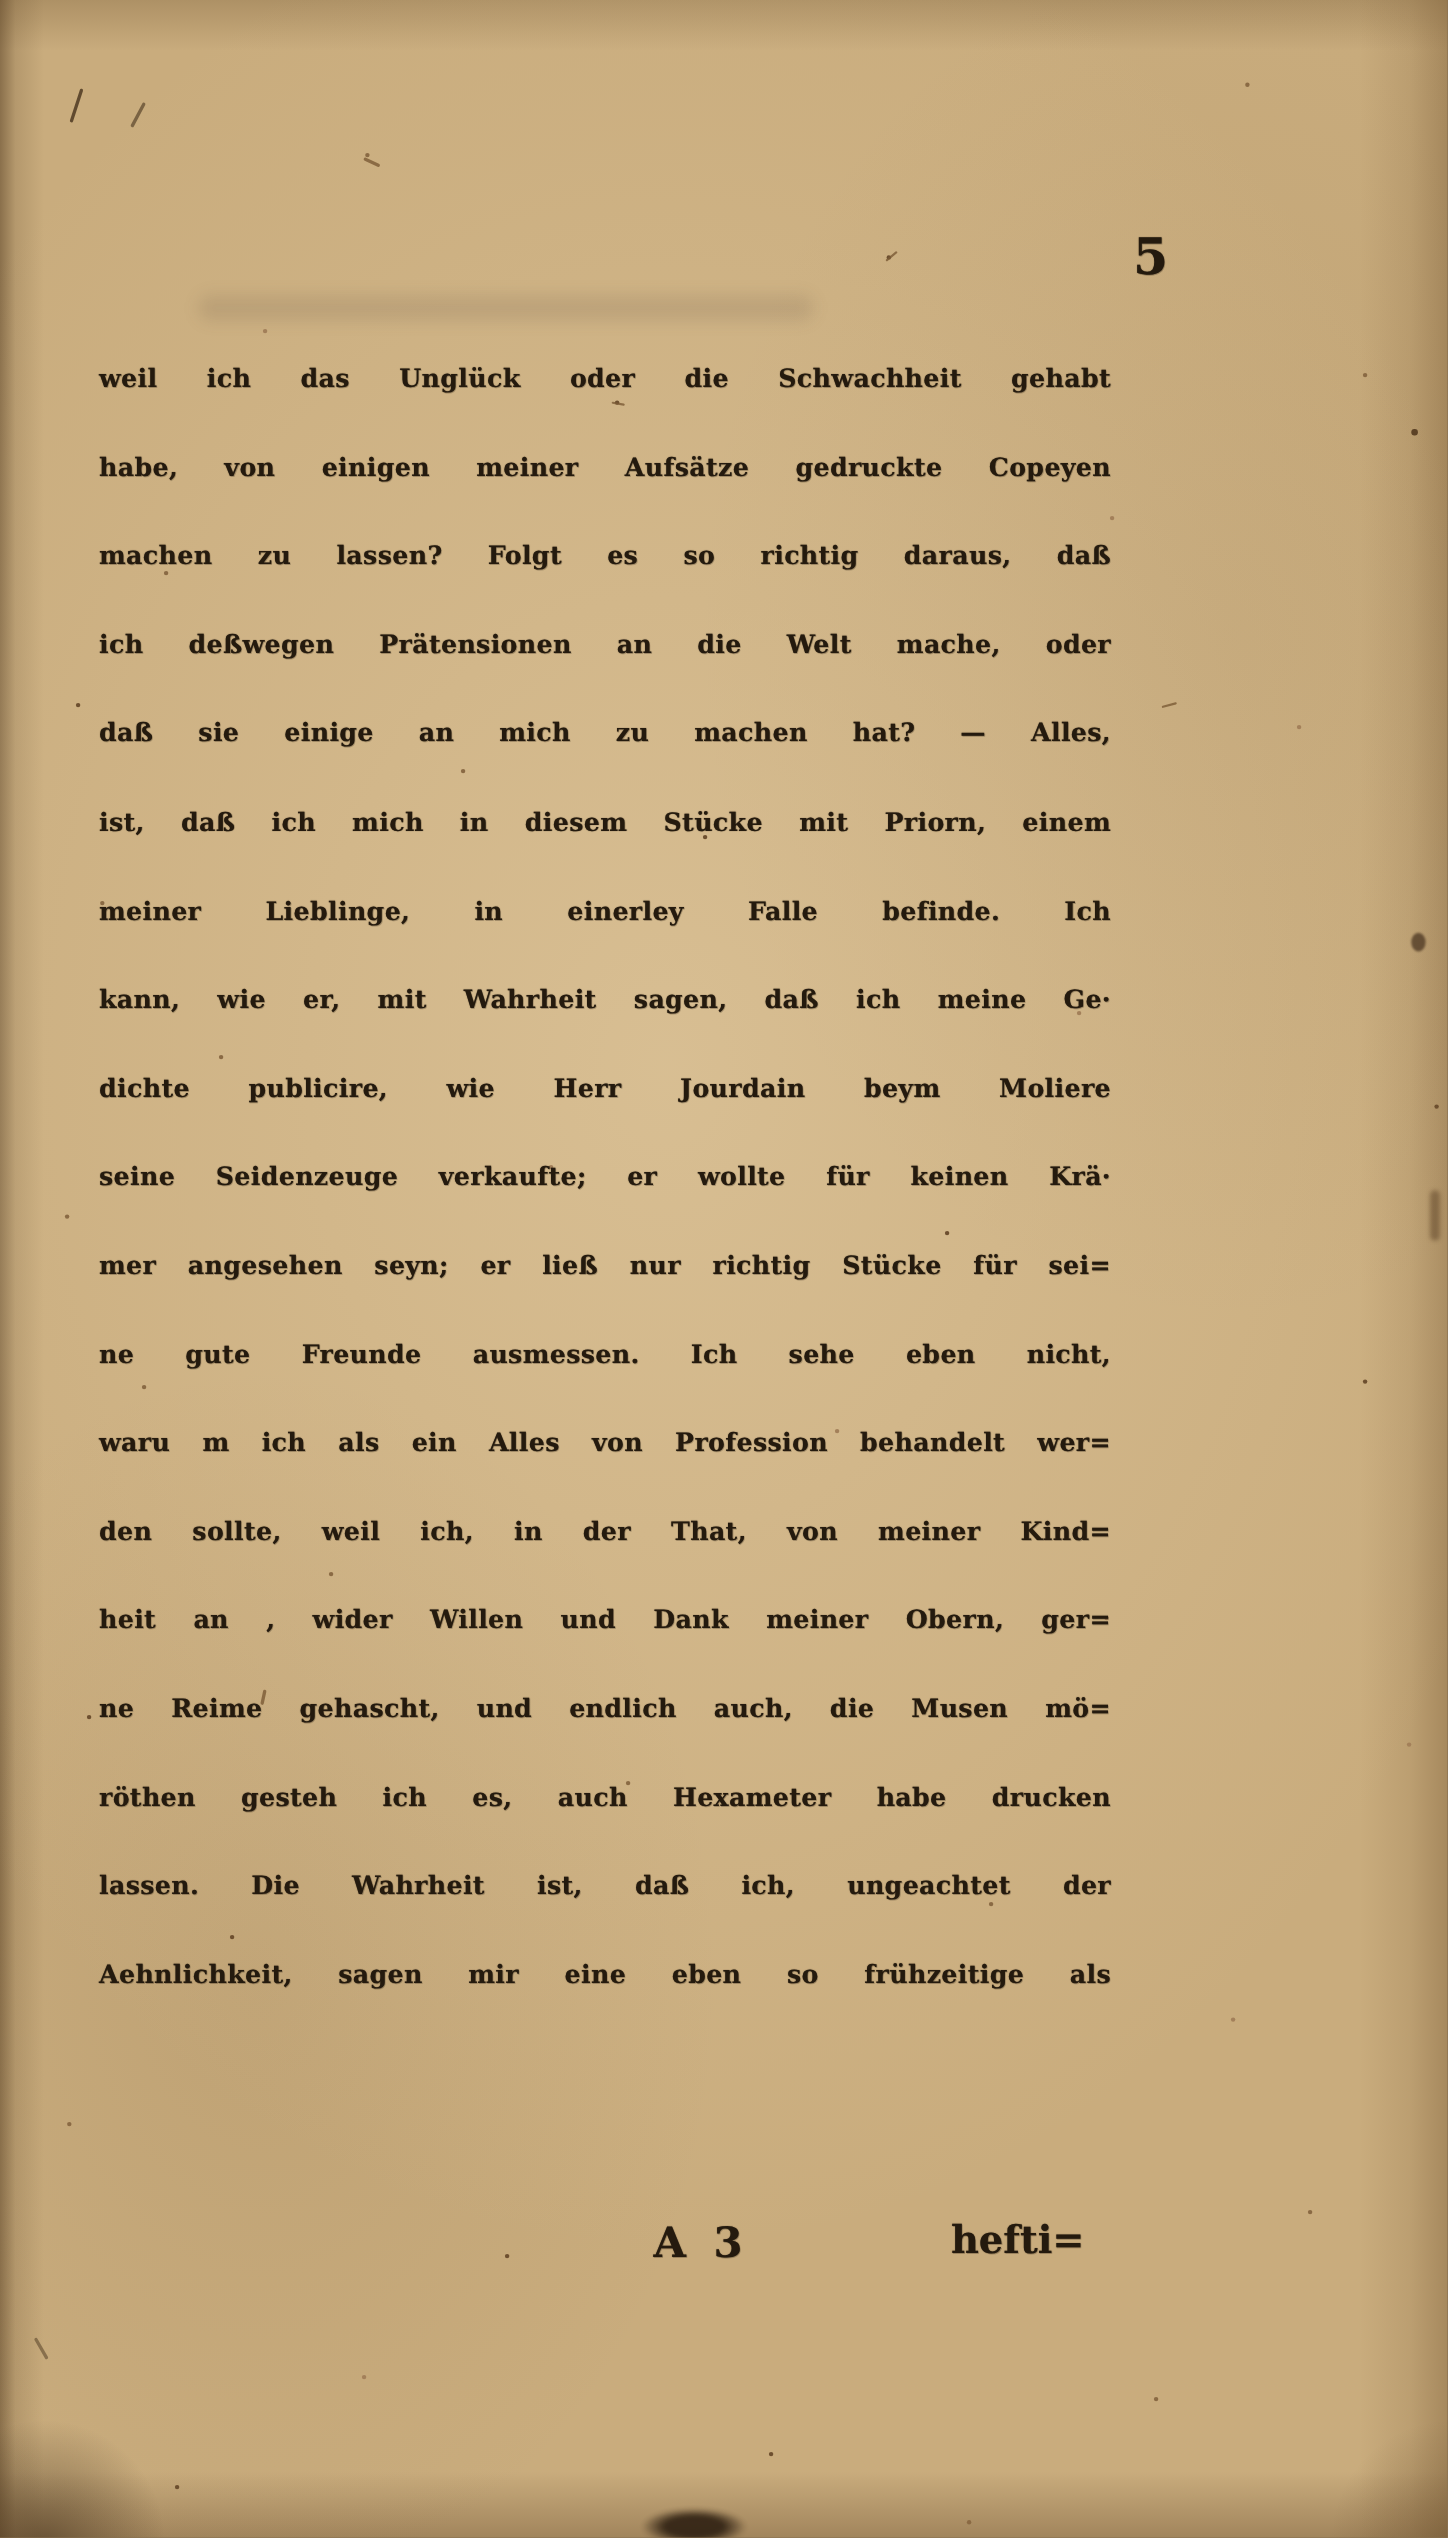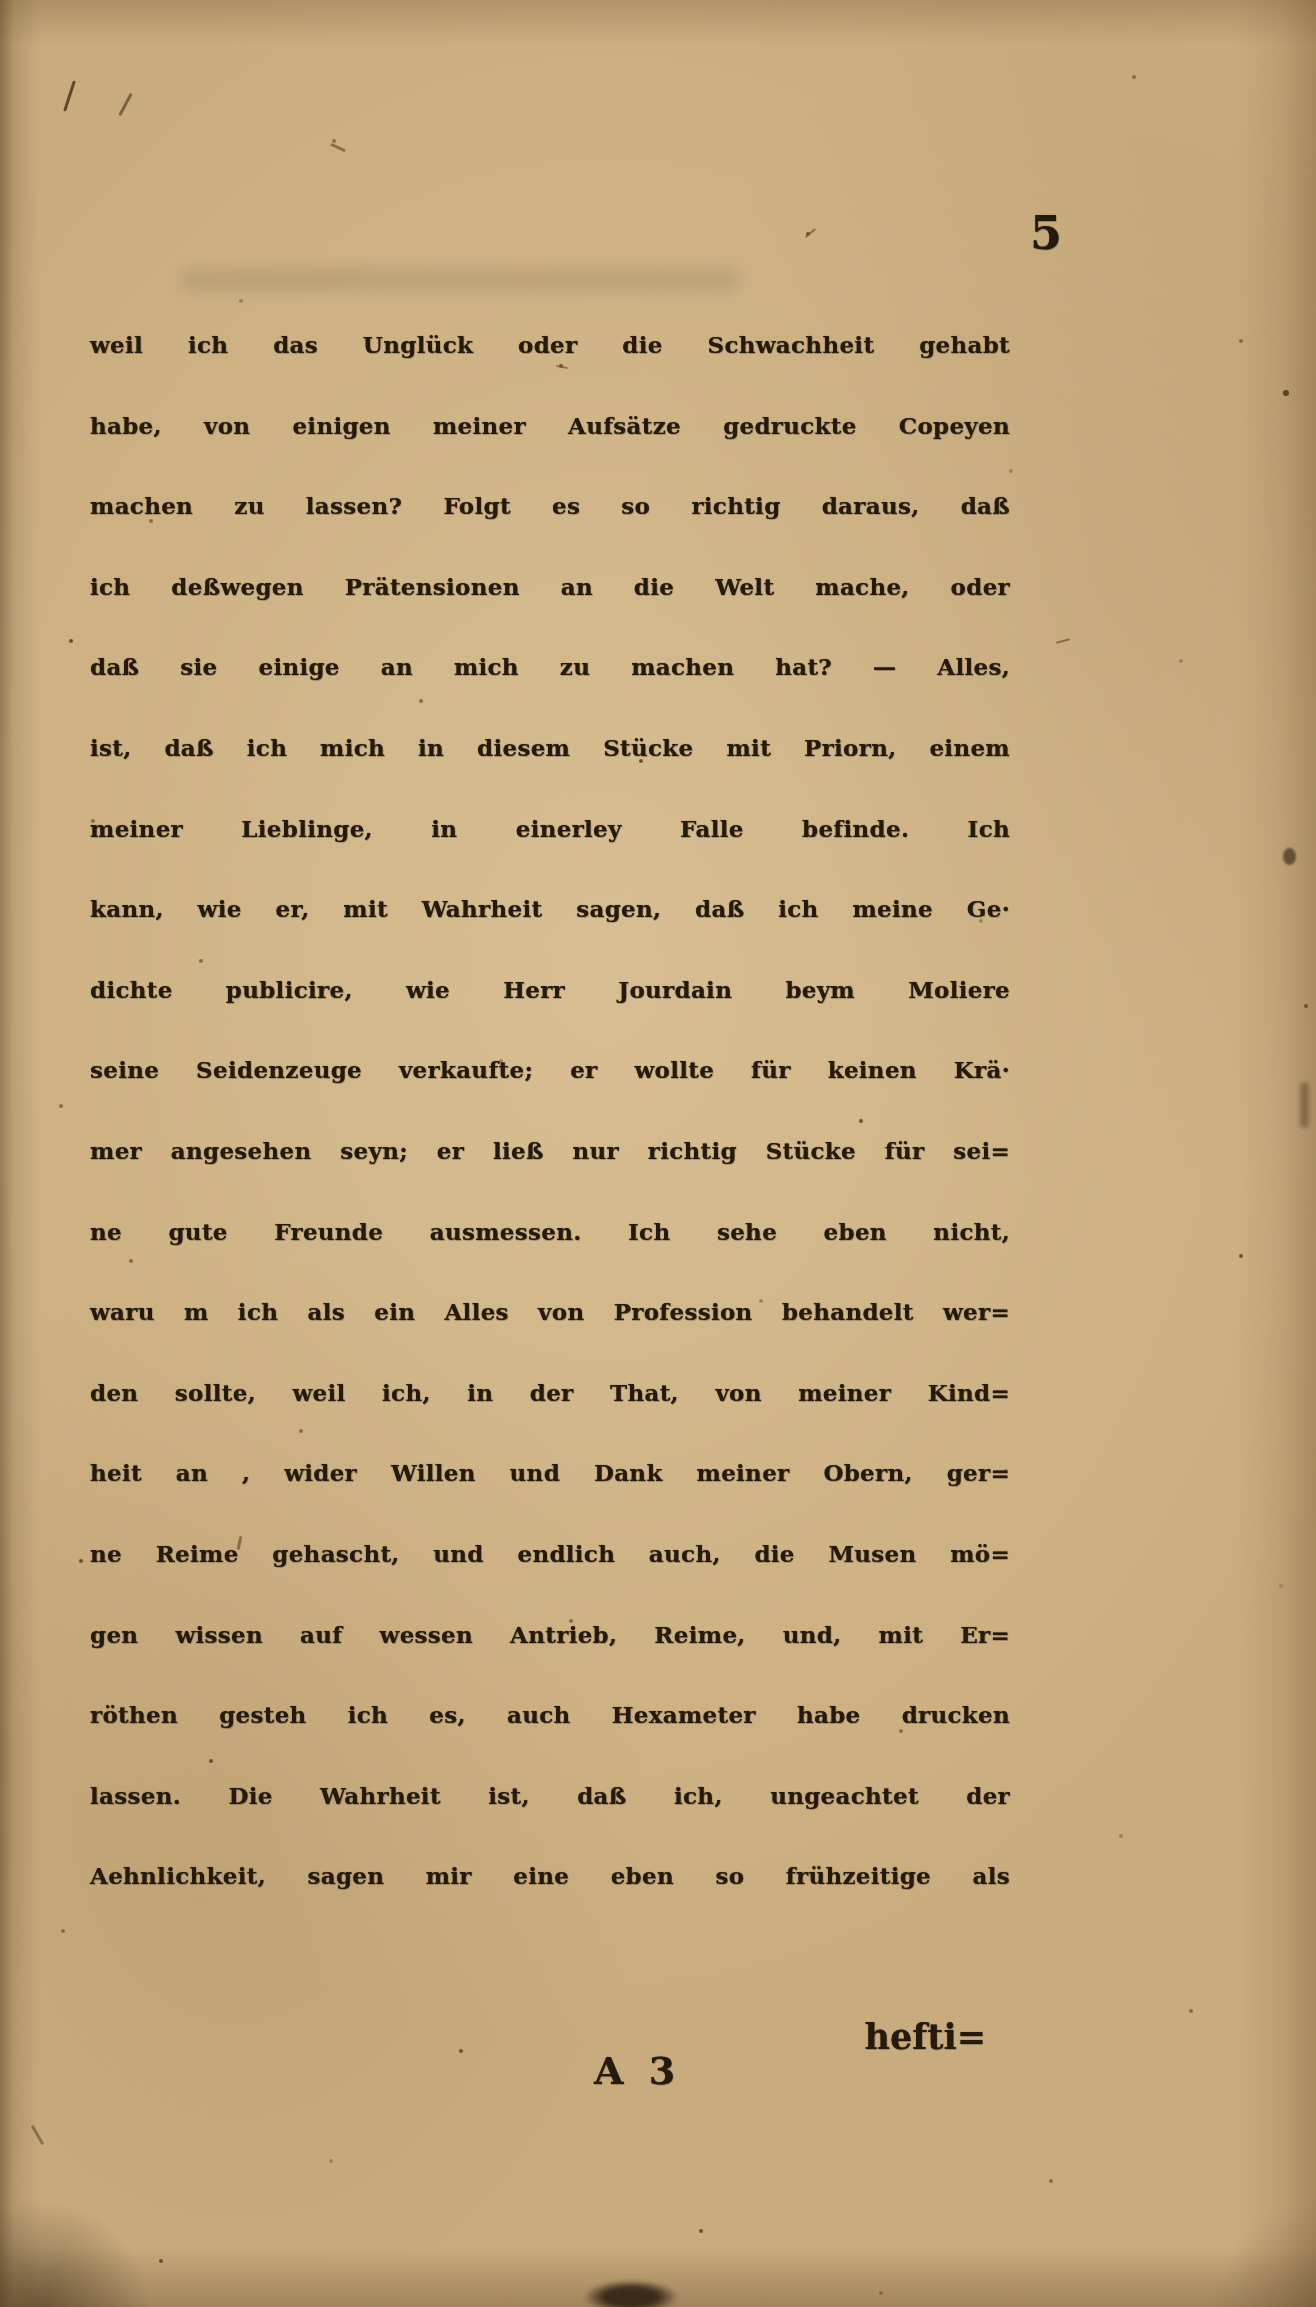--- a/index.html
+++ b/index.html
@@ -32,21 +32,21 @@
     position:absolute;left:90px;top:305px;width:920px;
   }
   .line{
     height:80.6px;line-height:80.6px;
     font-size:23px;
     letter-spacing:.3px;word-spacing:1px;
     text-align:justify;text-align-last:justify;
     white-space:nowrap;
   }
   .sigline{position:absolute;top:2016px;left:0;width:1316px;height:80px;}
-  .sig{position:absolute;left:594px;top:0;font-size:38px;letter-spacing:6px;margin-top:32px;}
+  .sig{position:absolute;left:594px;top:0;font-size:38px;letter-spacing:6px;}
   .catchword{position:absolute;left:856px;top:0;width:130px;text-align:right;font-size:35px;}
   
   .specks-a{position:absolute;left:0;top:0;width:2px;height:2px;background:transparent;border-radius:50%;
     box-shadow:333px 140px 0 1px #8a6a44, 807px 233px 0 1px #6d4f2f, 1133px 76px 0 1px #8a6a44,
       240px 300px 0 1px #a3805a, 560px 365px 0 1px #6d4f2f, 1240px 340px 0 1px #8a6a44,
       150px 520px 0 1px #8a6a44, 1010px 470px 0 1px #a3805a, 1285px 392px 0 2px #5c4226,
       70px 640px 0 1px #6d4f2f, 420px 700px 0 1px #8a6a44, 1180px 660px 0 1px #a3805a,
       92px 820px 0 1px #8a6a44, 640px 760px 0 1px #6d4f2f, 200px 960px 0 1px #8a6a44,
       980px 920px 0 1px #a3805a, 1305px 1005px 0 1px #6d4f2f, 60px 1105px 0 1px #8a6a44,
       500px 1060px 0 1px #a3805a, 860px 1120px 0 1px #6d4f2f, 130px 1260px 0 1px #8a6a44,
@@ -112,21 +112,20 @@
     <div class="line ink">meiner Lieblinge, in einerley Falle befinde. Ich</div>
     <div class="line ink">kann, wie er, mit Wahrheit sagen, daß ich meine Ge·</div>
     <div class="line ink">dichte publicire, wie Herr Jourdain beym Moliere</div>
     <div class="line ink">seine Seidenzeuge verkaufte; er wollte für keinen Krä·</div>
     <div class="line ink">mer angesehen seyn; er ließ nur richtig Stücke für sei=</div>
     <div class="line ink">ne gute Freunde ausmessen. Ich sehe eben nicht,</div>
     <div class="line ink">waru m ich als ein Alles von Profession behandelt wer=</div>
     <div class="line ink">den sollte, weil ich, in der That, von meiner Kind=</div>
     <div class="line ink">heit an , wider Willen und Dank meiner Obern, ger=</div>
     <div class="line ink">ne Reime gehascht, und endlich auch, die Musen mö=</div>
-    <div class="line ink">gen wissen auf wessen Antrieb, Reime, und, mit Er=</div>
     <div class="line ink">röthen gesteh ich es, auch Hexameter habe drucken</div>
     <div class="line ink">lassen. Die Wahrheit ist, daß ich, ungeachtet der</div>
     <div class="line ink">Aehnlichkeit, sagen mir eine eben so frühzeitige als</div>
   </div>
 
   <div class="sigline">
     <div class="sig ink">A 3</div>
     <div class="catchword ink">hefti=</div>
   </div>
 

